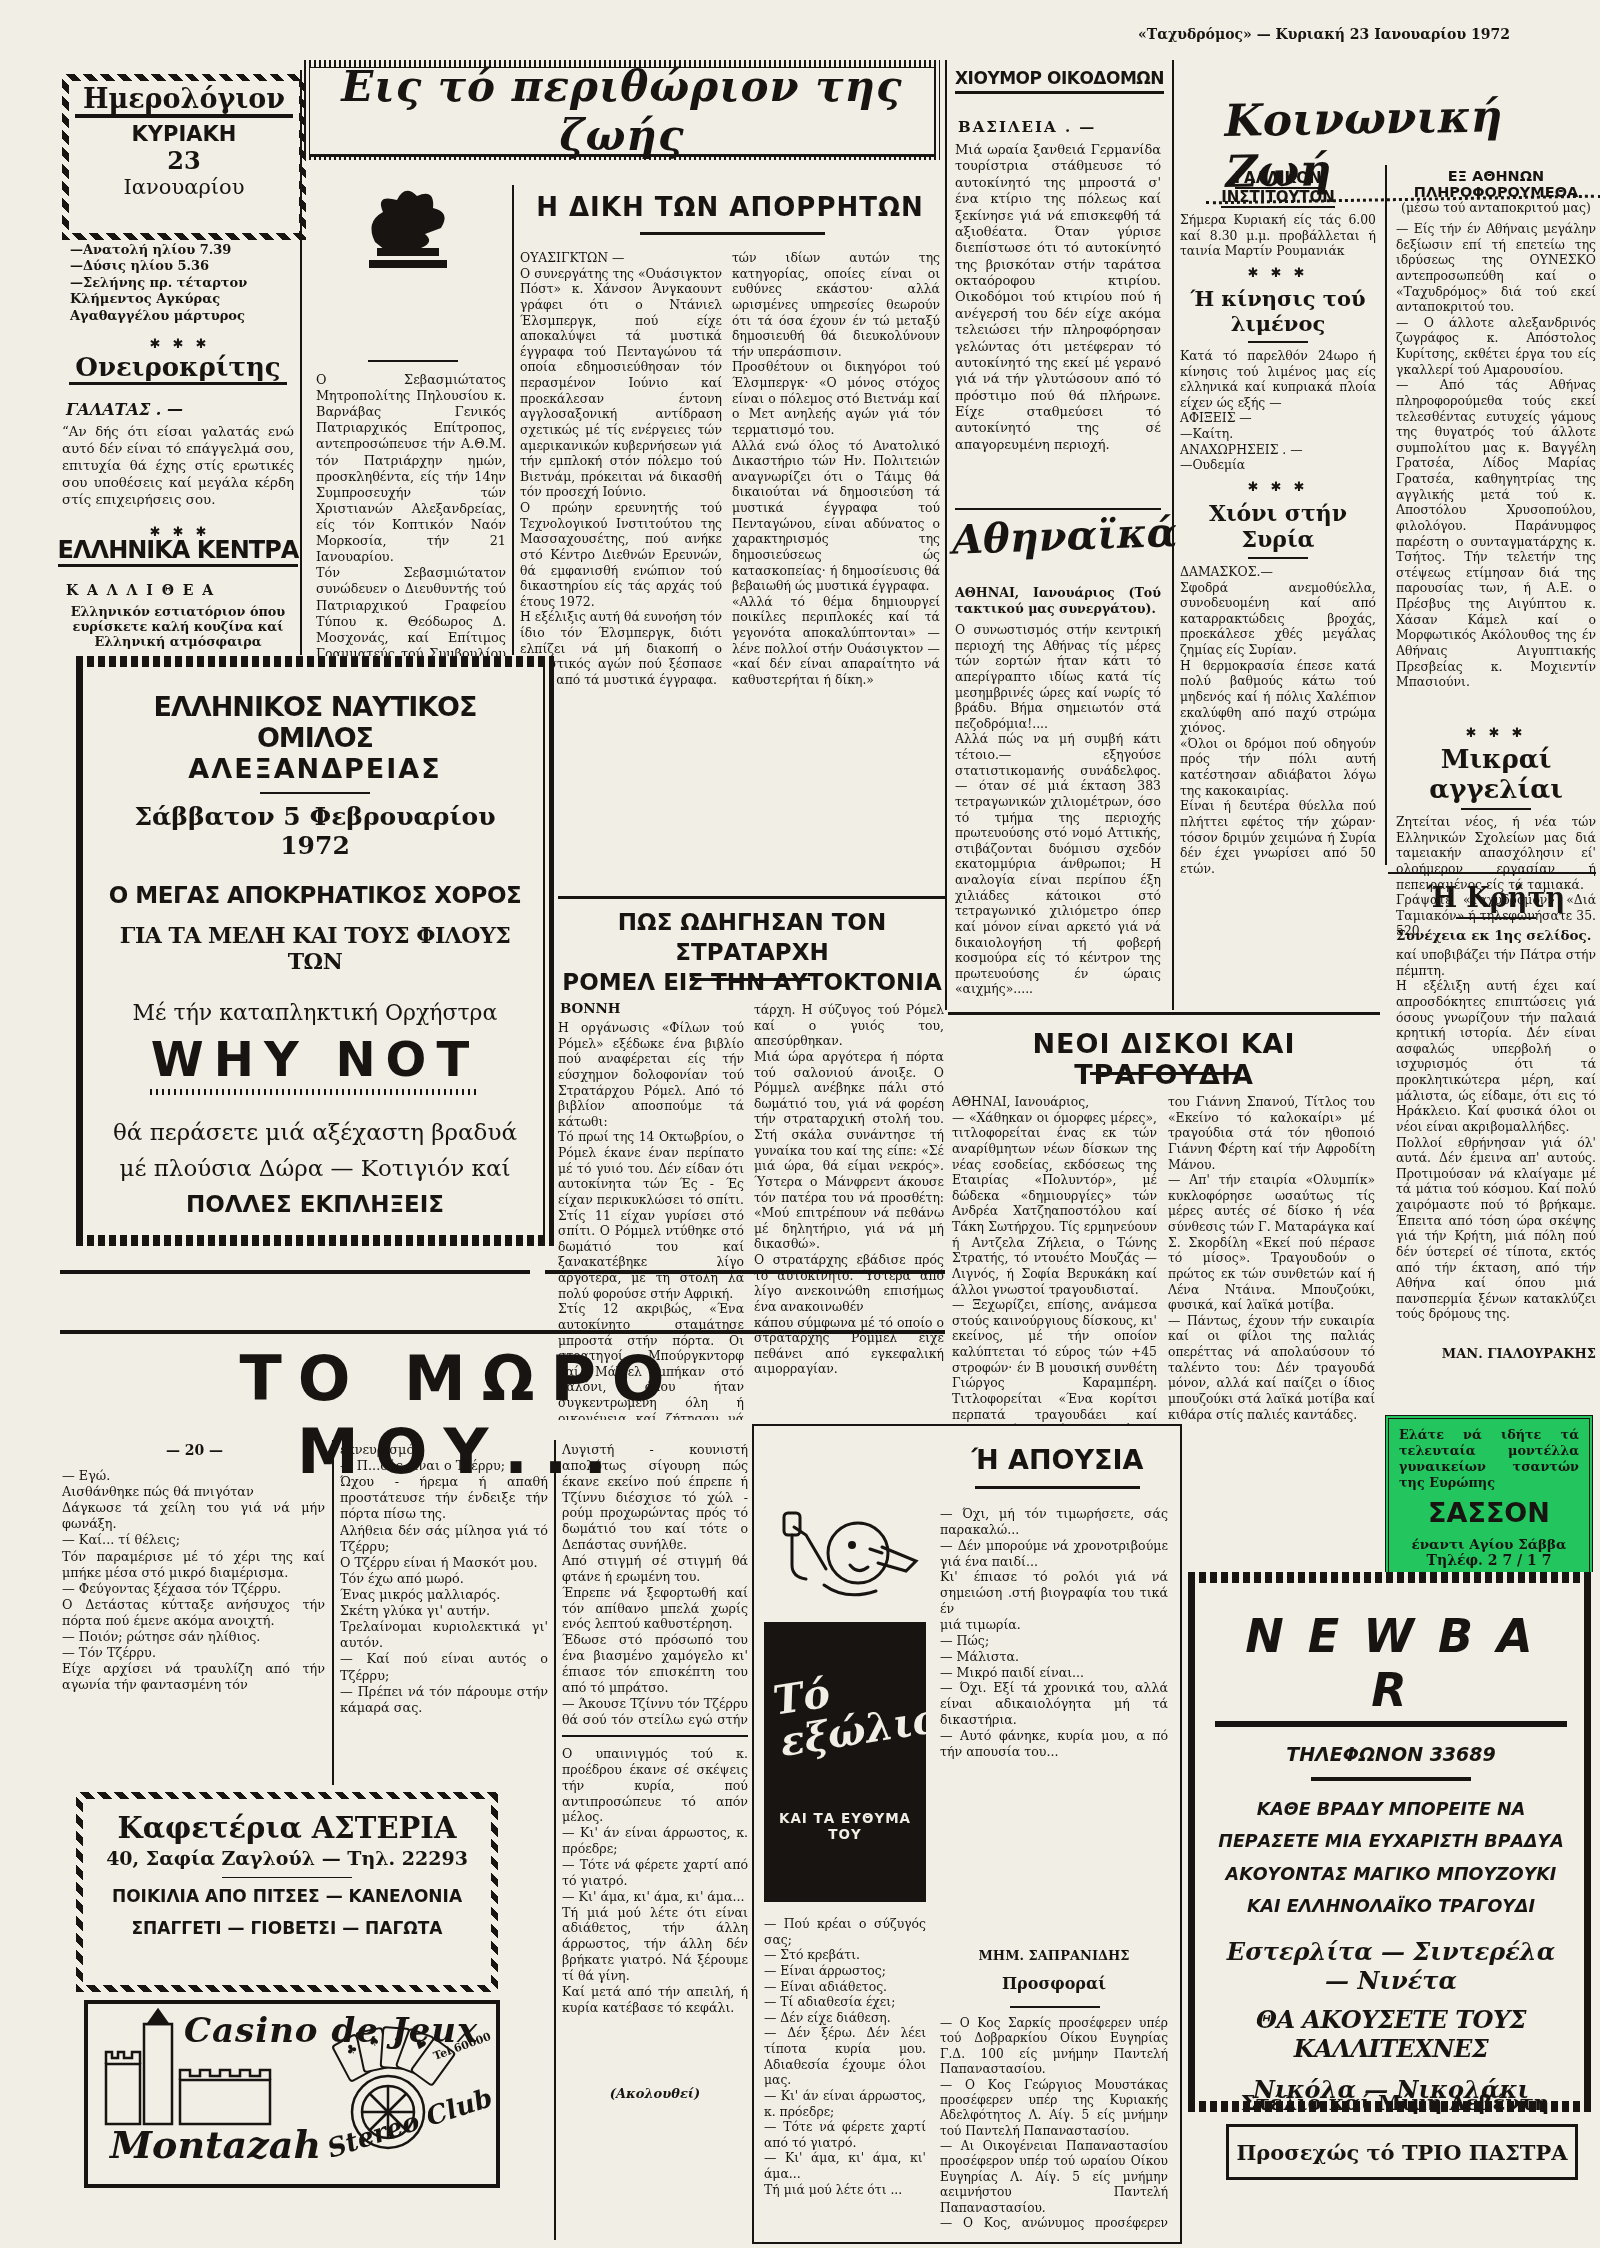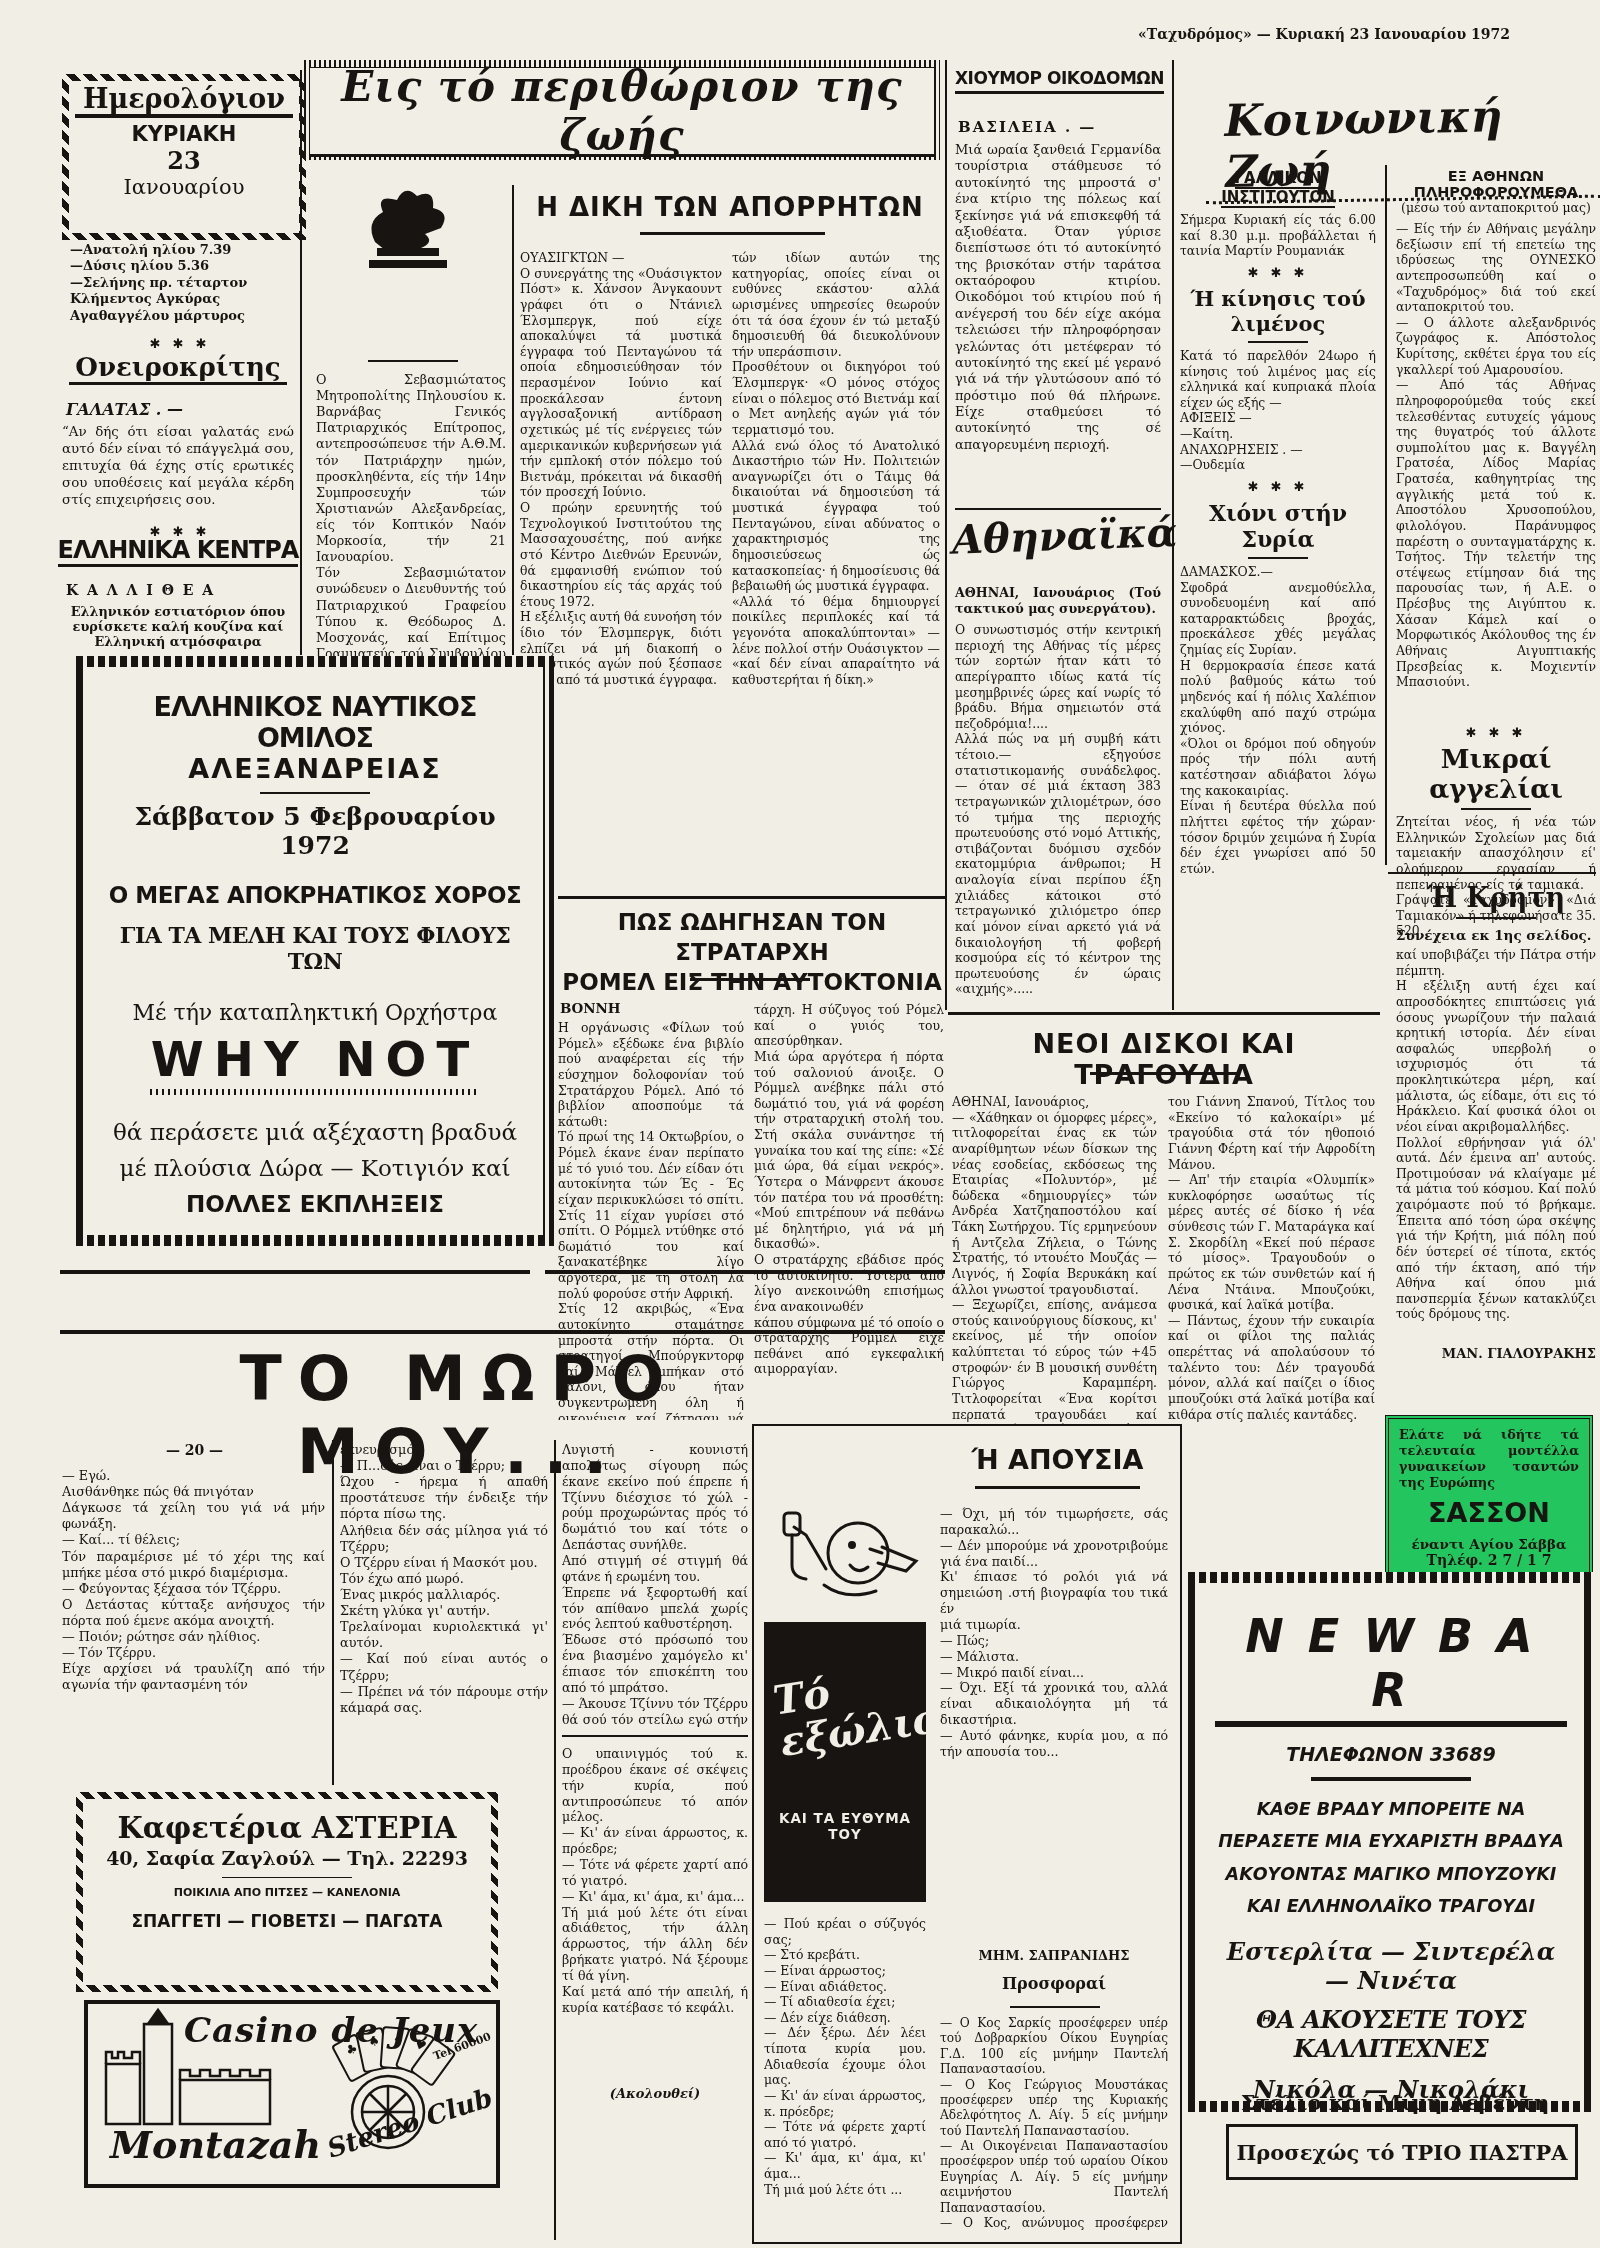--- a/index.html
+++ b/index.html
@@ -293,21 +293,21 @@
   <div class="abs hrule" style="left:1010px;top:2006px;width:90px;"></div>
   <div class="abs t" style="left:940px;top:2016px;width:228px;height:214px;overflow:hidden;font-size:12.2px;">— Ο Κος Σαρκίς προσέφερεν υπέρ τού Δοβραρκίου Οίκου Ευγηρίας Γ.Δ. 100 είς μνήμην Παντελή Παπαναστασίου.
 — Ο Κος Γεώργιος Μουστάκας προσέφερεν υπέρ της Κυριακής Αδελφότητος Λ. Αίγ. 5 είς μνήμην τού Παντελή Παπαναστασίου.
 — Αι Οικογένειαι Παπαναστασίου προσέφερον υπέρ τού ωραίου Οίκου Ευγηρίας Λ. Αίγ. 5 είς μνήμην αειμνήστου Παντελή Παπαναστασίου.
 — Ο Κος, ανώνυμος προσέφερεν υπέρ τού «Αντωνιάδειου Γηροκομείου» καί Δικαεία σιγαρέτα ΚΟΥΤΑΡΕΛΛΗ.</div>
 
   <div class="abs zigframe tc" style="left:76px;top:1792px;width:422px;height:200px;box-sizing:border-box;background:#f1eee5;padding-top:12px;">
     <div class="serif b" style="font-size:29px;">Καφετέρια  ΑΣΤΕΡΙΑ</div>
     <div class="serif b" style="font-size:19px;margin-top:2px;">40, Σαφία Ζαγλούλ — Τηλ. 22293</div>
     <div class="hrule" style="width:130px;margin:8px auto;height:1px;"></div>
-    <div class="sans b" style="font-size:11px;margin-top:6px;">ΠΟΙΚΙΛΙΑ ΑΠΟ ΠΙΤΣΕΣ — ΚΑΝΕΛΟΝΙΑ</div>
+    <div class="sans b" style="font-size:17px;margin-top:6px;">ΠΟΙΚΙΛΙΑ ΑΠΟ ΠΙΤΣΕΣ — ΚΑΝΕΛΟΝΙΑ</div>
     <div class="sans b" style="font-size:17px;margin-top:12px;">ΣΠΑΓΓΕΤΙ — ΓΙΟΒΕΤΣΙ — ΠΑΓΩΤΑ</div>
   </div>
 
   <div class="abs" style="left:84px;top:2000px;width:416px;height:188px;border:4px solid #171411;box-sizing:border-box;background:#f1eee5;overflow:hidden;">
     <svg width="408" height="180" viewBox="0 0 408 180" style="position:absolute;left:0;top:0;">
       <g fill="none" stroke="#171411" stroke-width="2.5">
         <rect x="18" y="60" width="34" height="60"></rect>
         <path d="M18 60 L18 48 L24 48 L24 54 L30 54 L30 48 L36 48 L36 54 L44 54 L44 48 L52 48 L52 60"></path>
         <path d="M60 20 L70 6 L80 20 Z" fill="#171411"></path>
         <rect x="56" y="20" width="28" height="100"></rect>

